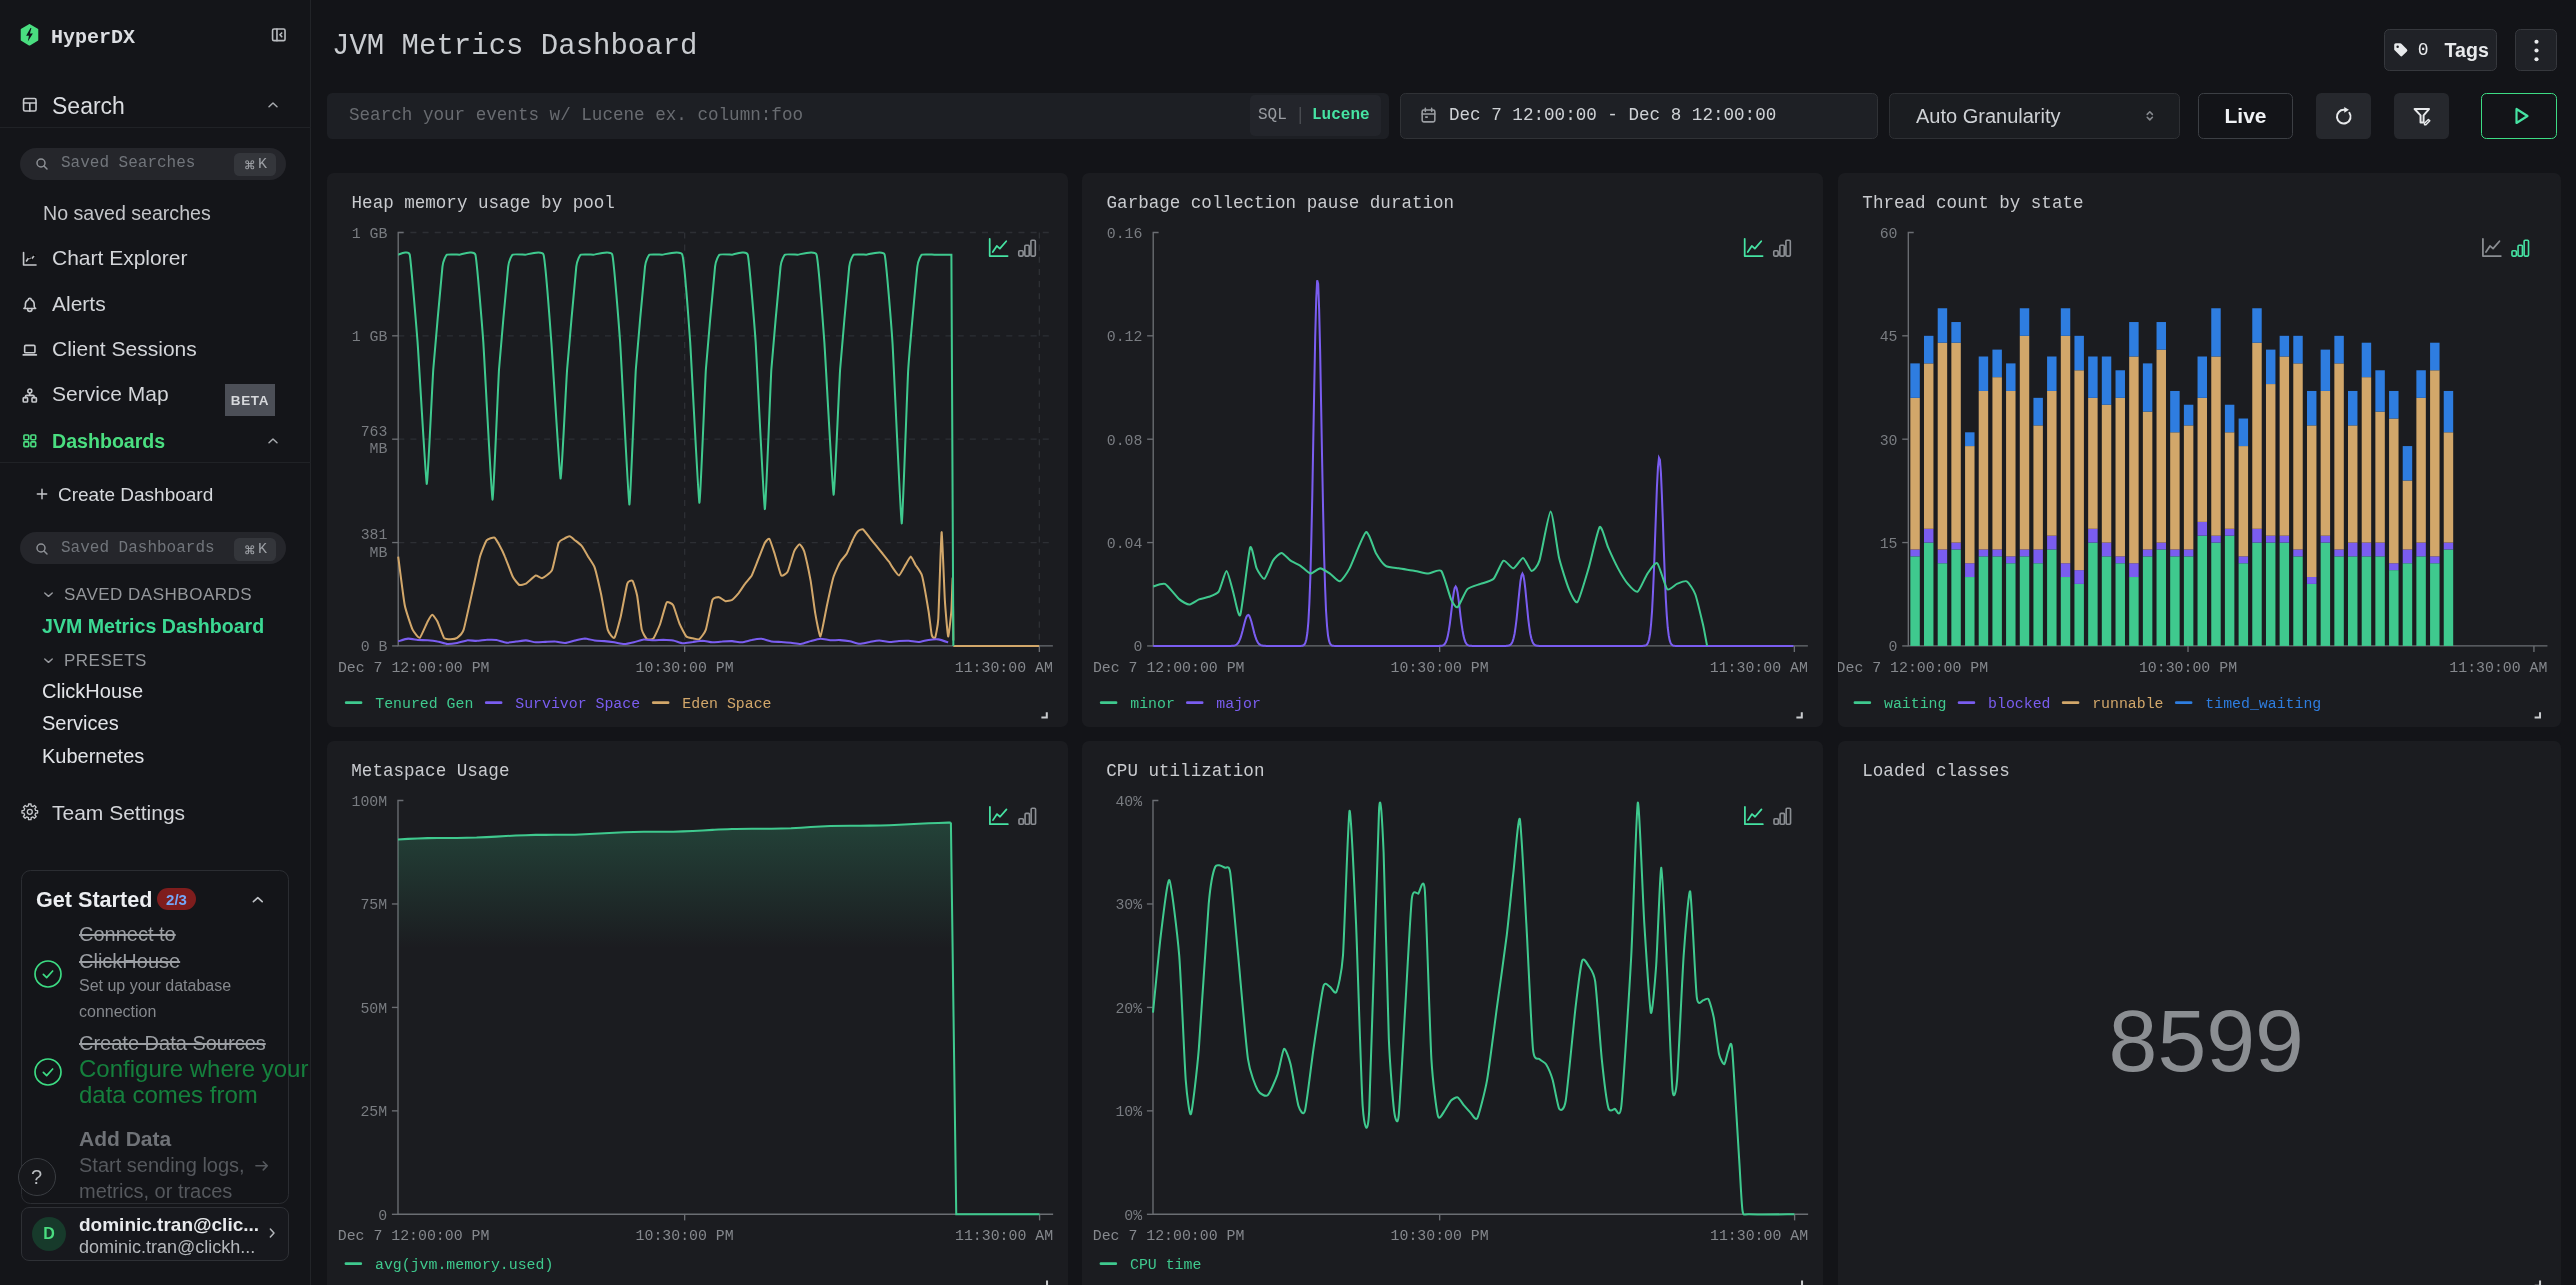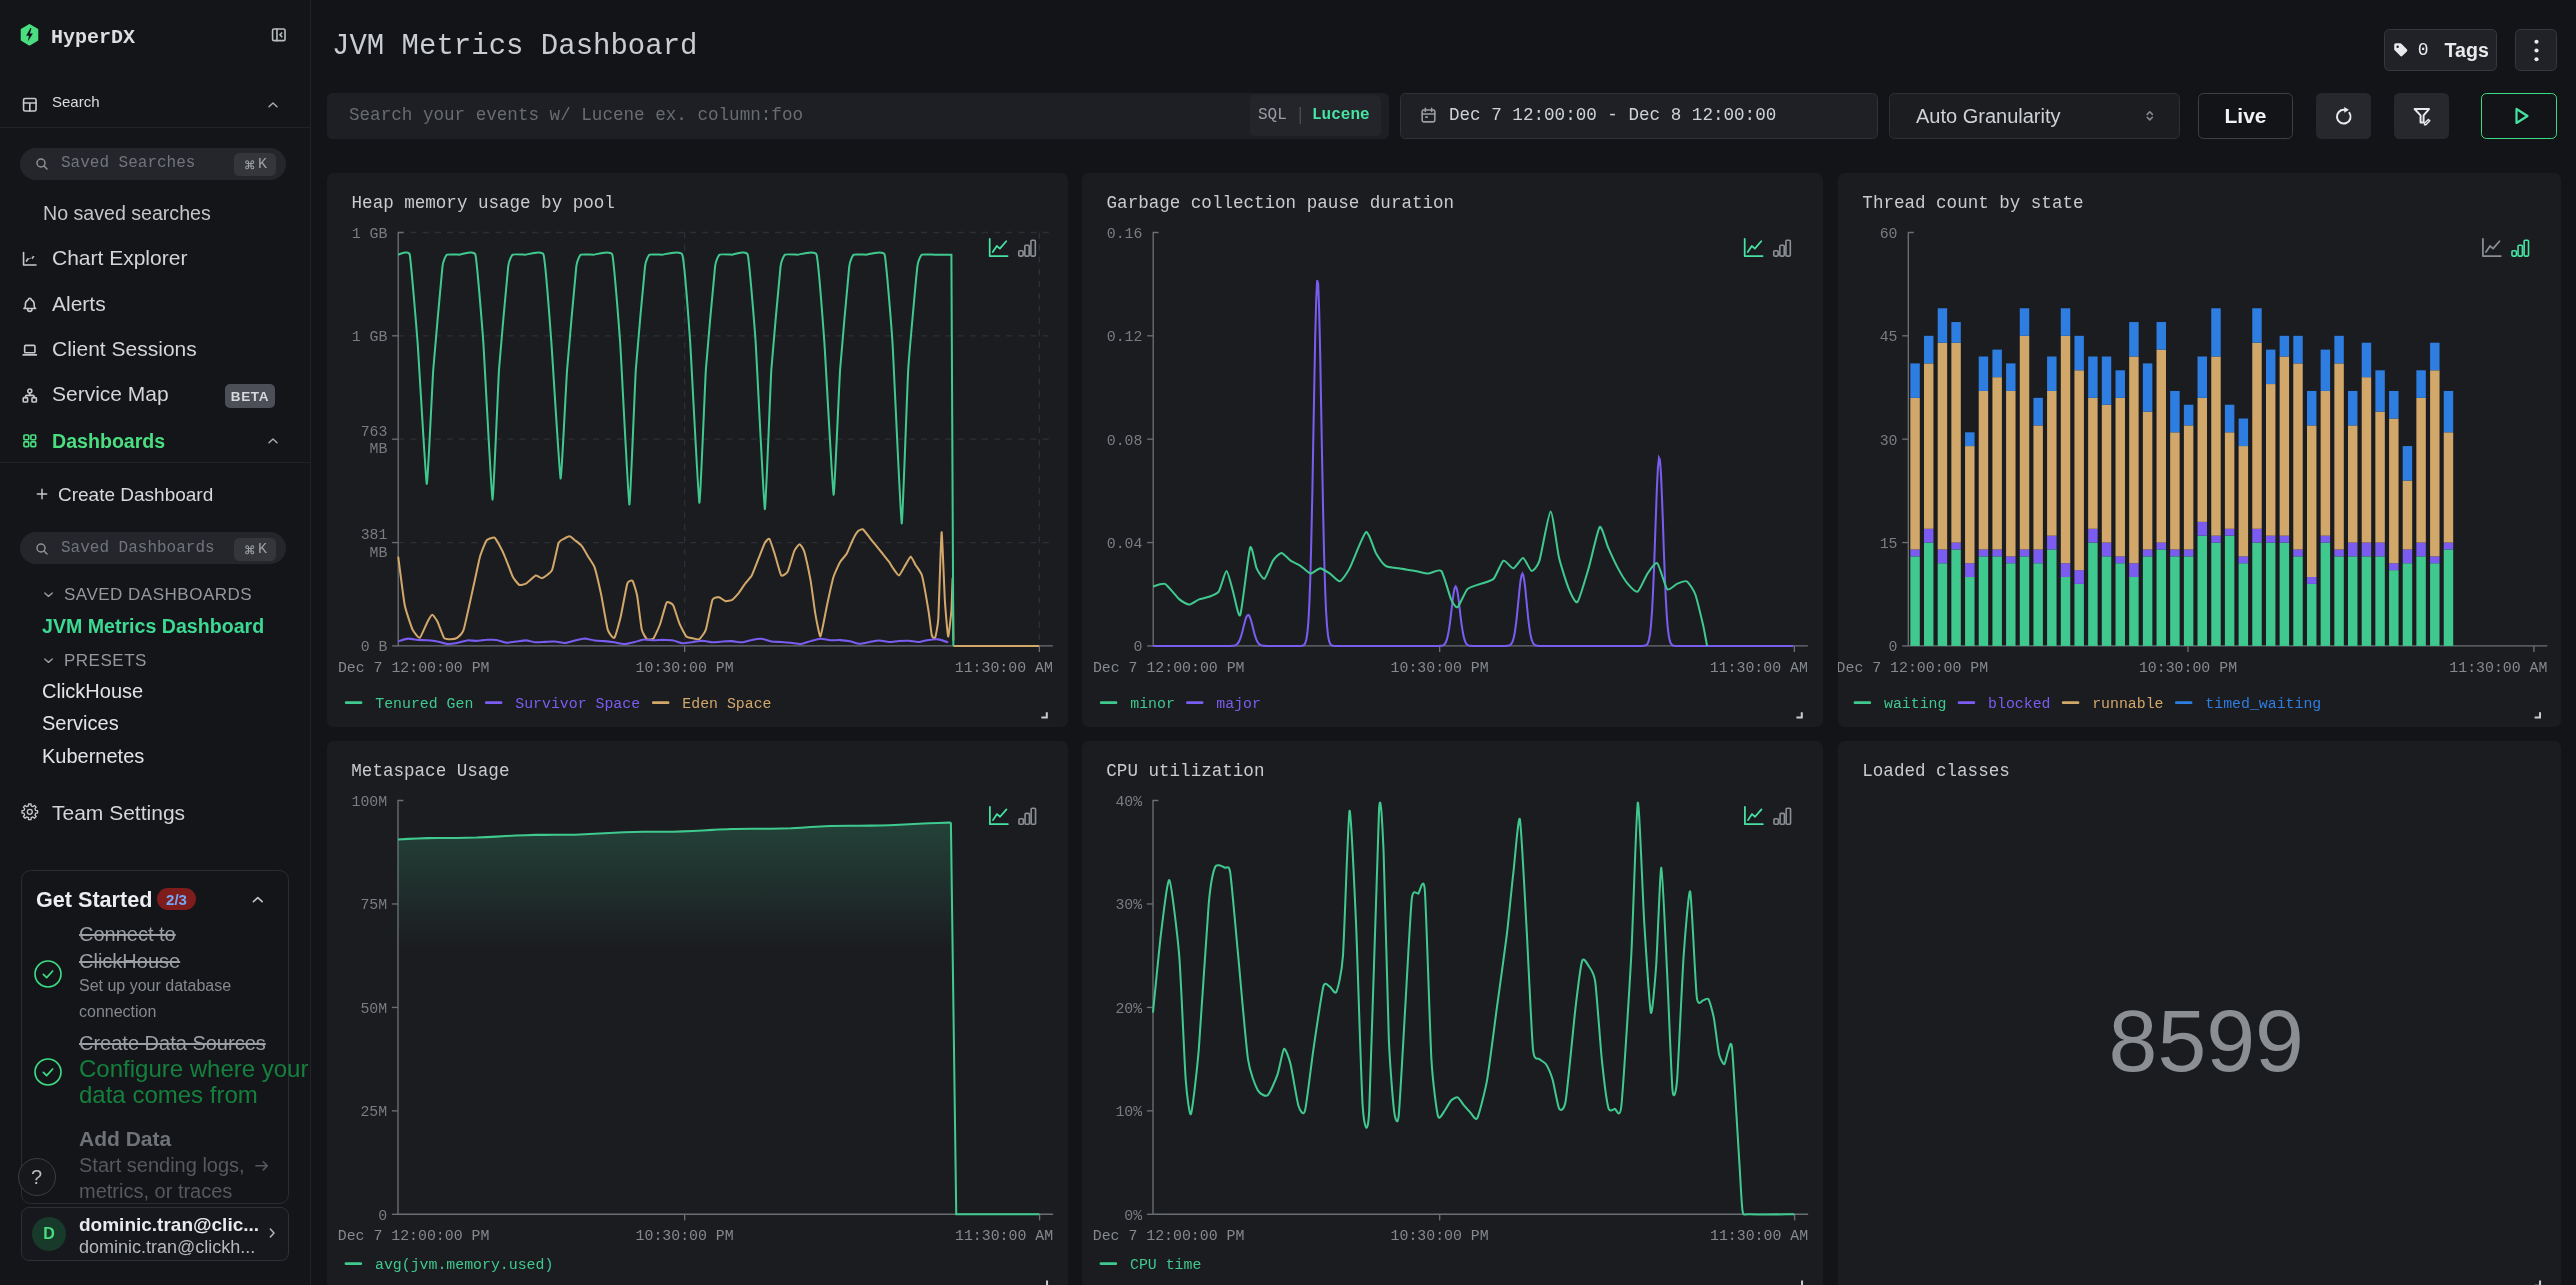--- a/index.html
+++ b/index.html
@@ -18,21 +18,21 @@
 <div class="abs mono" style="left:51px;top:26px;font-weight:bold;font-size:20px;color:#dcdee2">HyperDX</div>
 <svg style="position:absolute;left:270px;top:26px" width="17.6" height="17.6" viewBox="0 0 24 24" fill="none" stroke="#b9bcc0" stroke-width="2.2" stroke-linecap="round" stroke-linejoin="round">
     <rect x="3.5" y="4" width="17" height="16" rx="2"></rect>
     <path d="M9.5 4v16"></path>
     <path d="M16 9.5 L13.5 12 L16 14.5"></path>
   </svg>
 <svg style="position:absolute;left:21px;top:96px" width="17.6" height="17.6" viewBox="0 0 24 24" fill="none" stroke="#c6c8cc" stroke-width="2.2" stroke-linecap="round" stroke-linejoin="round">
     <rect x="3.5" y="3.5" width="17" height="17" rx="2"></rect>
     <path d="M3.5 9.5h17M12 9.5v11"></path>
   </svg>
-<div class="navtx" style="left:52px;top:93px;font-size:15px;color:#dadce0">Search</div>
+<div class="navtx" style="left:52px;top:93px;font-size:23px;color:#dadce0">Search</div>
 <svg style="position:absolute;left:265px;top:97px" width="16" height="16" viewBox="0 0 24 24" fill="none" stroke="#a9acb0" stroke-width="2.2" stroke-linecap="round" stroke-linejoin="round">
     <path d="M6 14.5 L12 9 L18 14.5"></path>
   </svg>
 <div class="abs" style="left:0;top:127px;width:311px;height:1.4px;background:#202226"></div>
 <div class="pill" style="left:20px;top:148px;width:266px"></div>
 <svg style="position:absolute;left:34px;top:156px" width="16" height="16" viewBox="0 0 24 24" fill="none" stroke="#8e9196" stroke-width="2.2" stroke-linecap="round" stroke-linejoin="round">
     <circle cx="10.5" cy="10.5" r="6"></circle>
     <path d="M15 15l4.5 4.5"></path>
   </svg>
 <div class="abs mono" style="left:61px;top:154px;font-size:16px;color:#71757b">Saved Searches</div>
@@ -61,21 +61,21 @@
     <rect x="5" y="6" width="14" height="10" rx="1.5"></rect>
   </svg>
 <div class="navtx" style="left:52px;top:337px">Client Sessions</div>
 <svg style="position:absolute;left:21px;top:387px" width="17.6" height="17.6" viewBox="0 0 24 24" fill="none" stroke="#c6c8cc" stroke-width="2.2" stroke-linecap="round" stroke-linejoin="round">
     <circle cx="12" cy="5.5" r="2.7"></circle>
     <rect x="3" y="14.5" width="6" height="6" rx="1.2"></rect>
     <rect x="15" y="14.5" width="6" height="6" rx="1.2"></rect>
     <path d="M6 14.5v-1a2 2 0 0 1 2-2h8a2 2 0 0 1 2 2v1M12 8.5v3"></path>
   </svg>
 <div class="navtx" style="left:52px;top:382px">Service Map</div>
-<div class="abs" style="left:225px;top:384px;width:50px;height:24px;background:#4c4f57;border-radius:5px;display:flex;align-items:center;justify-content:center;font-size:13.5px;font-weight:bold;letter-spacing:0.7px;color:#d6d8db">BETA</div>
+<div class="abs" style="left:225px;top:384px;width:50px;height:32px;background:#4c4f57;border-radius:0;display:flex;align-items:center;justify-content:center;font-size:13.5px;font-weight:bold;letter-spacing:0.7px;color:#d6d8db">BETA</div>
 <svg style="position:absolute;left:21px;top:432px" width="17.6" height="17.6" viewBox="0 0 24 24" fill="none" stroke="#4ade80" stroke-width="2.2" stroke-linecap="round" stroke-linejoin="round">
     <rect x="4" y="4" width="6.5" height="6.5" rx="1.2"></rect>
     <rect x="13.5" y="4" width="6.5" height="6.5" rx="1.2"></rect>
     <rect x="4" y="13.5" width="6.5" height="6.5" rx="1.2"></rect>
     <rect x="13.5" y="13.5" width="6.5" height="6.5" rx="1.2"></rect>
   </svg>
 <div class="navtx" style="left:52px;top:430px;font-size:19.6px;font-weight:bold;color:#4ade80">Dashboards</div>
 <svg style="position:absolute;left:265px;top:433px" width="16" height="16" viewBox="0 0 24 24" fill="none" stroke="#a9acb0" stroke-width="2.2" stroke-linecap="round" stroke-linejoin="round">
     <path d="M6 14.5 L12 9 L18 14.5"></path>
   </svg>

